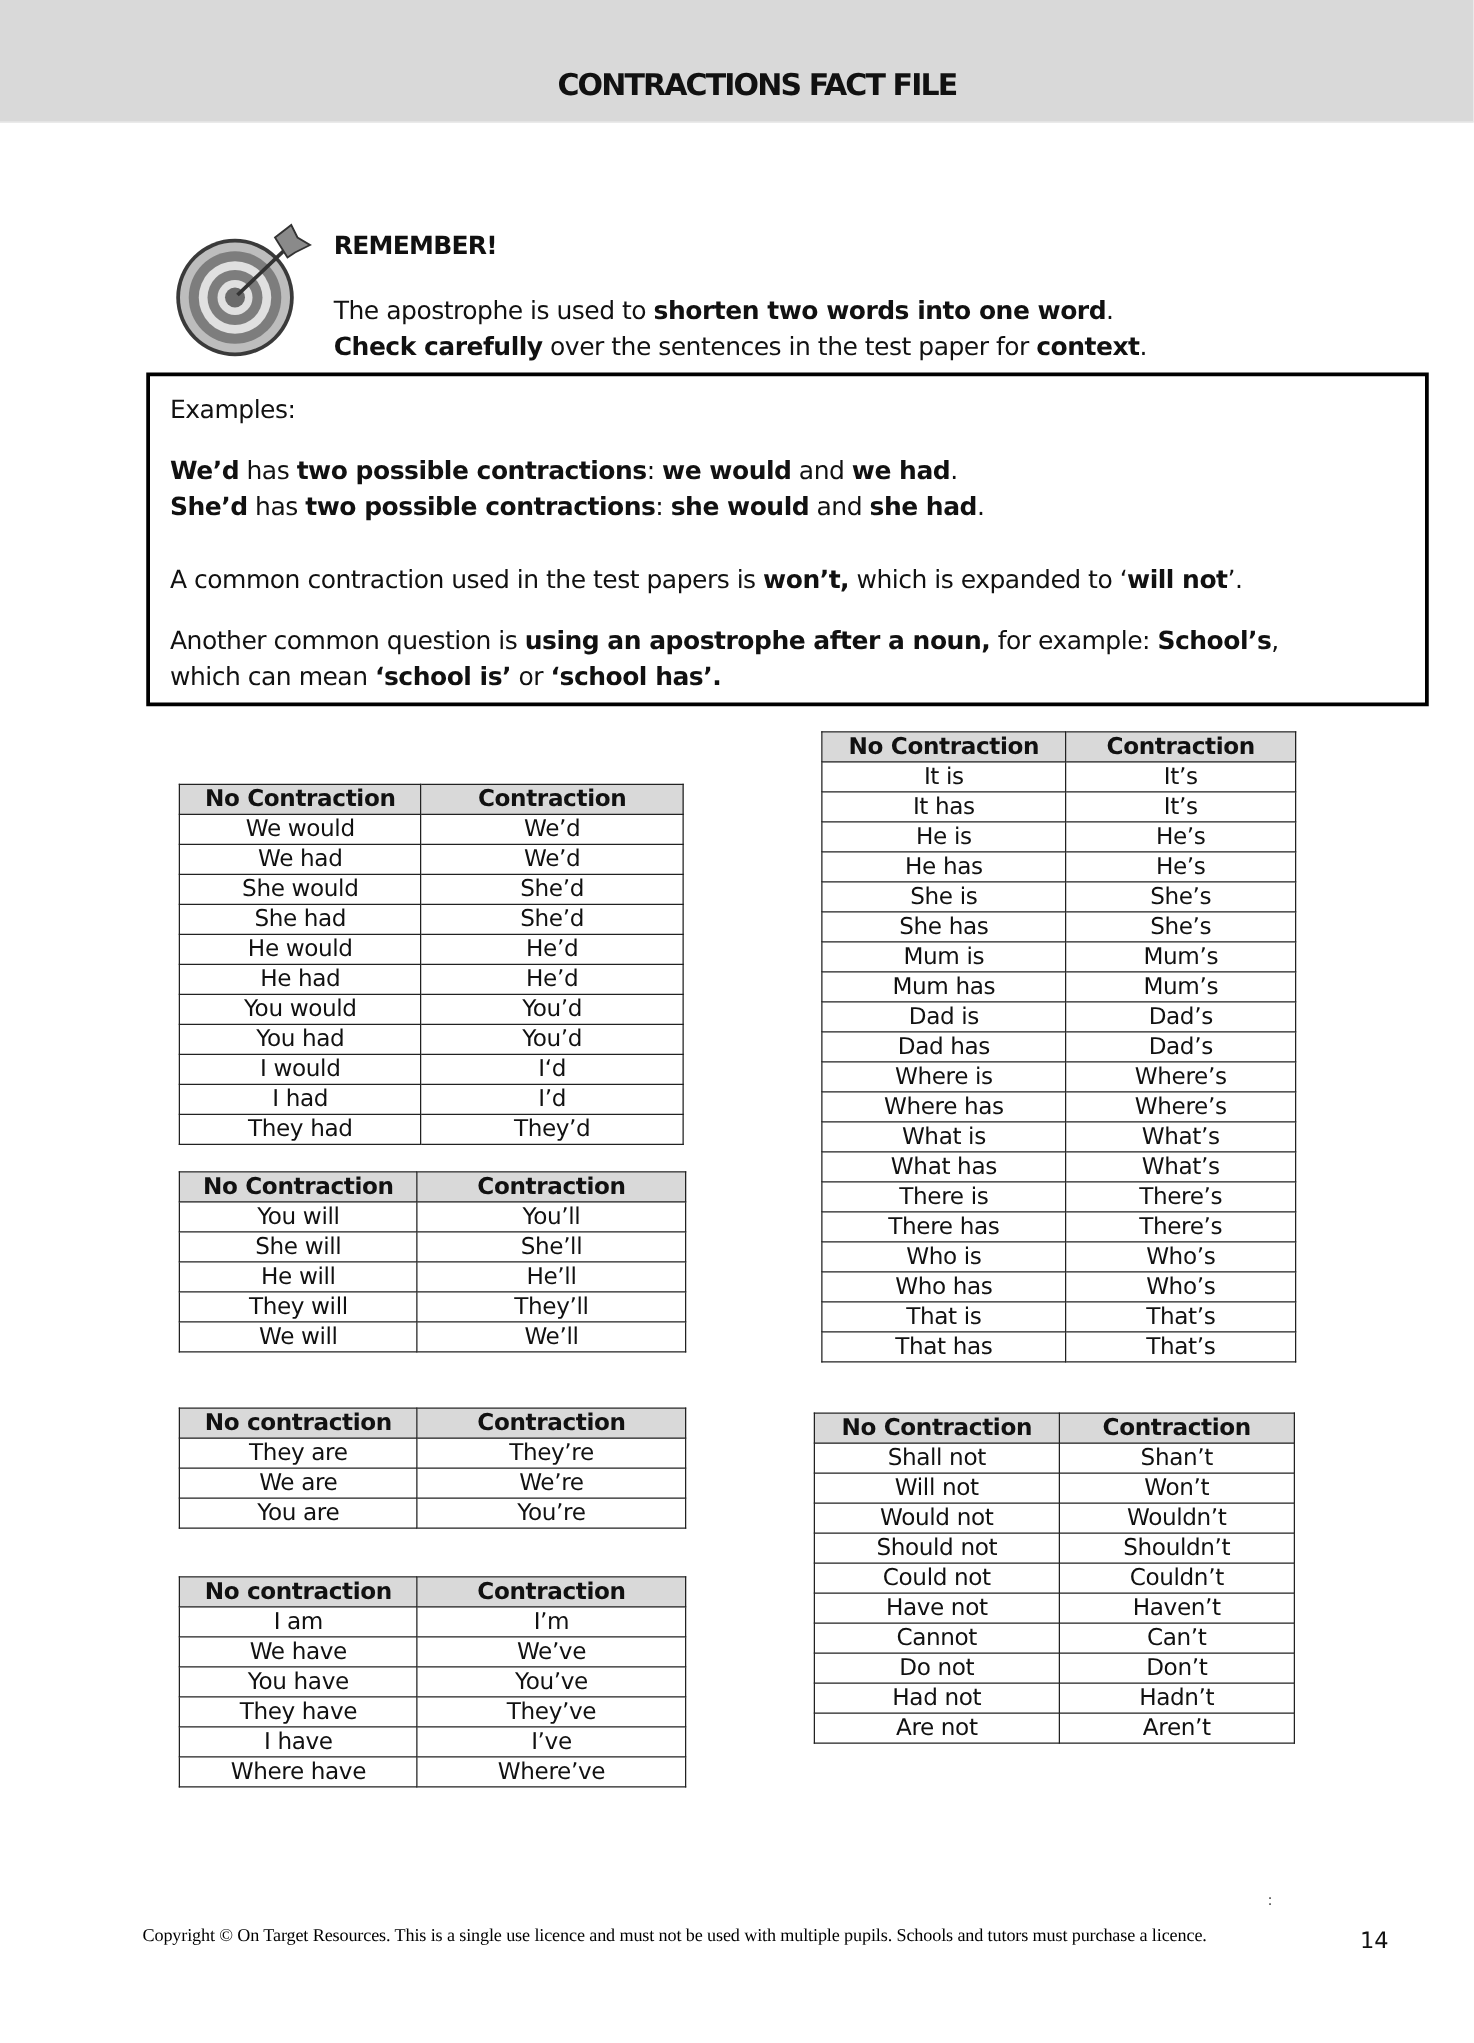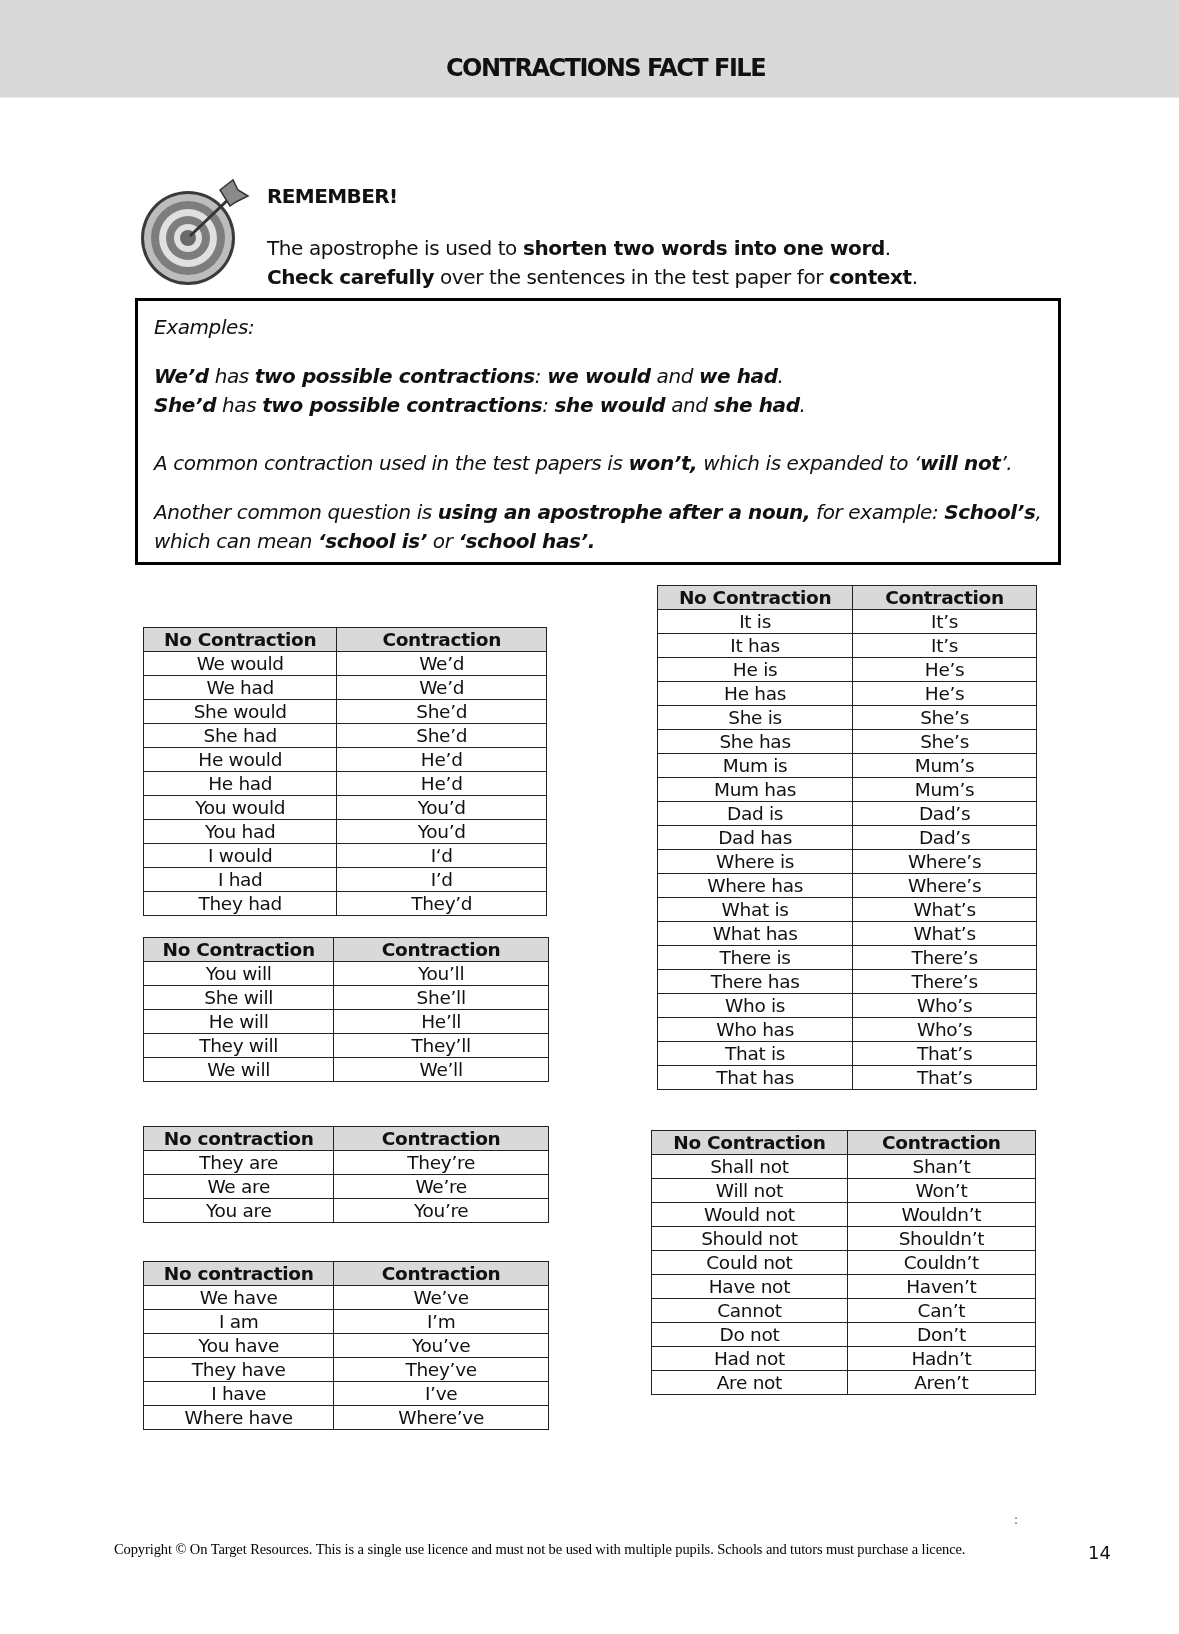--- a/index.html
+++ b/index.html
@@ -17,23 +17,23 @@
     font-family: "DejaVu Sans", sans-serif;
   }
   .target-icon { position: absolute; left: 138px; top: 176px; width: 116px; height: 114px; }
   .remember {
     position: absolute; left: 267px; top: 184px; font-size: 20px; font-weight: bold;
     letter-spacing: -0.6px;
   }
   .intro { position: absolute; left: 267px; top: 234px; font-size: 20px; line-height: 29px; letter-spacing: -0.4px; }
   .intro p { margin: 0; }
   .examples {
-    position: absolute; left: 135px; top: 298px; width: 926px; height: 267px;
+    position: absolute; left: 117px; top: 298px; width: 1026px; height: 267px;
     border: 3px solid #000; box-sizing: border-box;
-    padding: 12px 16px; font-size: 20px; letter-spacing: -0.4px; font-style: italic;
+    padding: 12px 16px; font-size: 20px; letter-spacing: -0.4px;
   }
   .examples p { margin: 0; line-height: 29px; }
   .ex-label { margin-bottom: 20px !important; }
   .gap { height: 29px; }
   .gap2 { height: 20px; }
   b { font-weight: bold; }
 
   table.ct {
     position: absolute; border-collapse: collapse;
     font-family: "DejaVu Sans", sans-serif; font-size: 18.5px; letter-spacing: -0.3px;
@@ -208,26 +208,26 @@
   </table>
 <table class="ct t4">
     <thead>
       <tr>
         <th>No contraction</th>
         <th>Contraction</th>
       </tr>
     </thead>
     <tbody>
       <tr>
+        <td>I am</td>
+        <td>I’m</td>
+      </tr>
+      <tr>
         <td>We have</td>
         <td>We’ve</td>
-      </tr>
-      <tr>
-        <td>I am</td>
-        <td>I’m</td>
       </tr>
       <tr>
         <td>You have</td>
         <td>You’ve</td>
       </tr>
       <tr>
         <td>They have</td>
         <td>They’ve</td>
       </tr>
       <tr>

